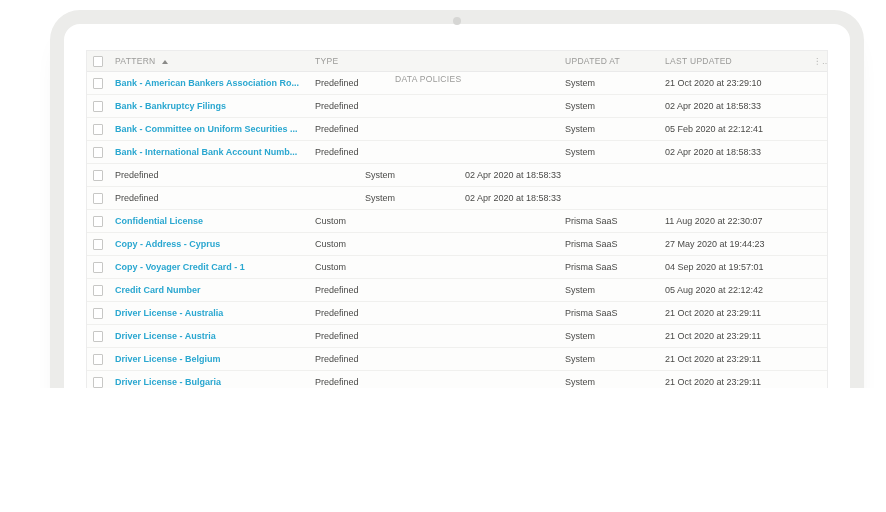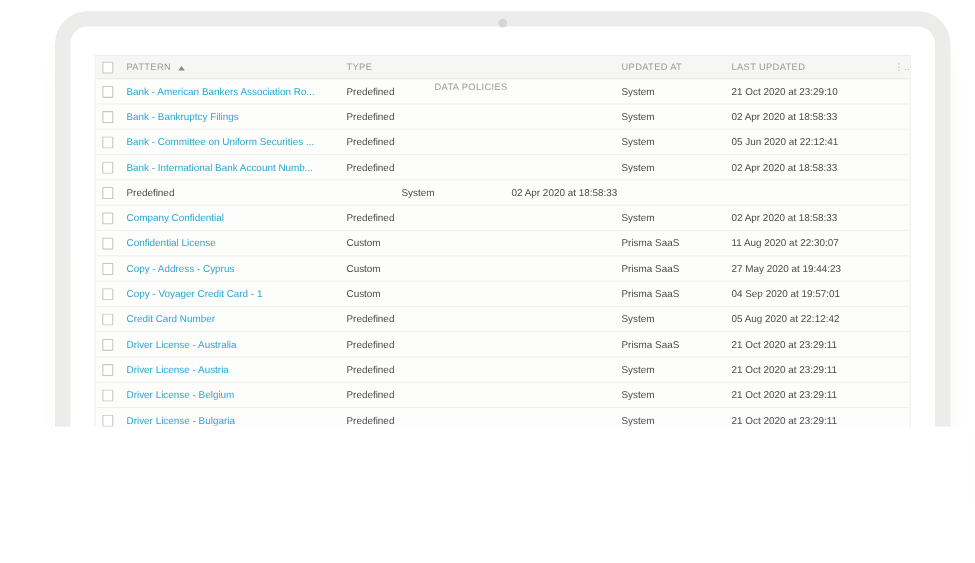--- a/index.html
+++ b/index.html
@@ -16,21 +16,21 @@
   .c-chk{flex:0 0 22px;display:flex;align-items:center;justify-content:center;}
   .c-pat{flex:0 0 200px;position:relative;}
   .c-type{flex:0 0 80px;}
   .c-pol{flex:0 0 170px;margin-top:35px;}
   .c-upd{flex:0 0 100px;}
   .c-last{flex:1 1 auto;}
   .c-menu{flex:0 0 20px;text-align:center;color:#b0b0ae;cursor:pointer;}
   .sort-caret{display:inline-block;margin-left:4px;border-left:3px solid transparent;border-right:3px solid transparent;border-bottom:4px solid #8a8a88;vertical-align:middle;}
   .tbody{overflow:auto;height:calc(100% - 20px - 22px);}
   .row{display:flex;align-items:center;height:22px;border-bottom:1px solid #f0f0ee;font-size:9px;color:#4a4a48;}
-  .row .c-pat{color:#2aa7d0;cursor:pointer;}
+  .row .c-pat{color:#2aa7d0;cursor:pointer;font-weight:bold;}
   .chk{width:9px;height:9px;border:1px solid #c7c7c5;border-radius:1px;background:#fff;display:inline-block;}
   .footer{position:absolute;left:0;right:0;bottom:0;height:22px;display:flex;align-items:center;justify-content:flex-end;padding:0 8px;background:#fafaf8;border-top:1px solid #eaeaea;font-size:9px;color:#5a5a58;gap:17px;}
   .footer .sel{border:1px solid #d4d4d2;background:#f97316;padding:1px 14px 1px 6px;border-radius:2px;position:relative;font-size:9px;color:#333;}
   .footer .sel::after{content:"";position:absolute;right:4px;top:50%;transform:translateY(-50%);border-left:3px solid transparent;border-right:3px solid transparent;border-top:4px solid #777;}
   .footer input{width:22px;border:1px solid #d4d4d2;background:#fff;font-size:9px;text-align:center;padding:1px 0;border-radius:2px;}
   .nav-btn{width:14px;height:14px;border:1px solid #e0e0de;background:#f3f3f1;border-radius:2px;display:flex;align-items:center;justify-content:center;color:#aaa;font-size:8px;cursor:pointer;}
 </style>
 </head>
 <body>
 
@@ -79,21 +79,21 @@
               <div class="cell c-menu"></div>
             </div>
             <div class="row">
               <div class="cell c-chk">
                 <span class="chk"></span>
               </div>
               <div class="cell c-pat">Bank - Committee on Uniform Securities ...</div>
               <div class="cell c-type">Predefined</div>
               <div class="cell c-pol"></div>
               <div class="cell c-upd">System</div>
-              <div class="cell c-last">05 Jun 2020 at 22:12:41</div>
+              <div class="cell c-last">05 Feb 2020 at 22:12:41</div>
               <div class="cell c-menu"></div>
             </div>
             <div class="row">
               <div class="cell c-chk">
                 <span class="chk"></span>
               </div>
               <div class="cell c-pat">Bank - International Bank Account Numb...</div>
               <div class="cell c-type">Predefined</div>
               <div class="cell c-pol"></div>
               <div class="cell c-upd">System</div>
@@ -107,21 +107,20 @@
               <div class="cell c-type">Predefined</div>
               <div class="cell c-pol"></div>
               <div class="cell c-upd">System</div>
               <div class="cell c-last">02 Apr 2020 at 18:58:33</div>
               <div class="cell c-menu"></div>
             </div>
             <div class="row">
               <div class="cell c-chk">
                 <span class="chk"></span>
               </div>
-              <div class="cell c-pat">Company Confidential</div>
               <div class="cell c-type">Predefined</div>
               <div class="cell c-pol"></div>
               <div class="cell c-upd">System</div>
               <div class="cell c-last">02 Apr 2020 at 18:58:33</div>
               <div class="cell c-menu"></div>
             </div>
             <div class="row">
               <div class="cell c-chk">
                 <span class="chk"></span>
               </div>

